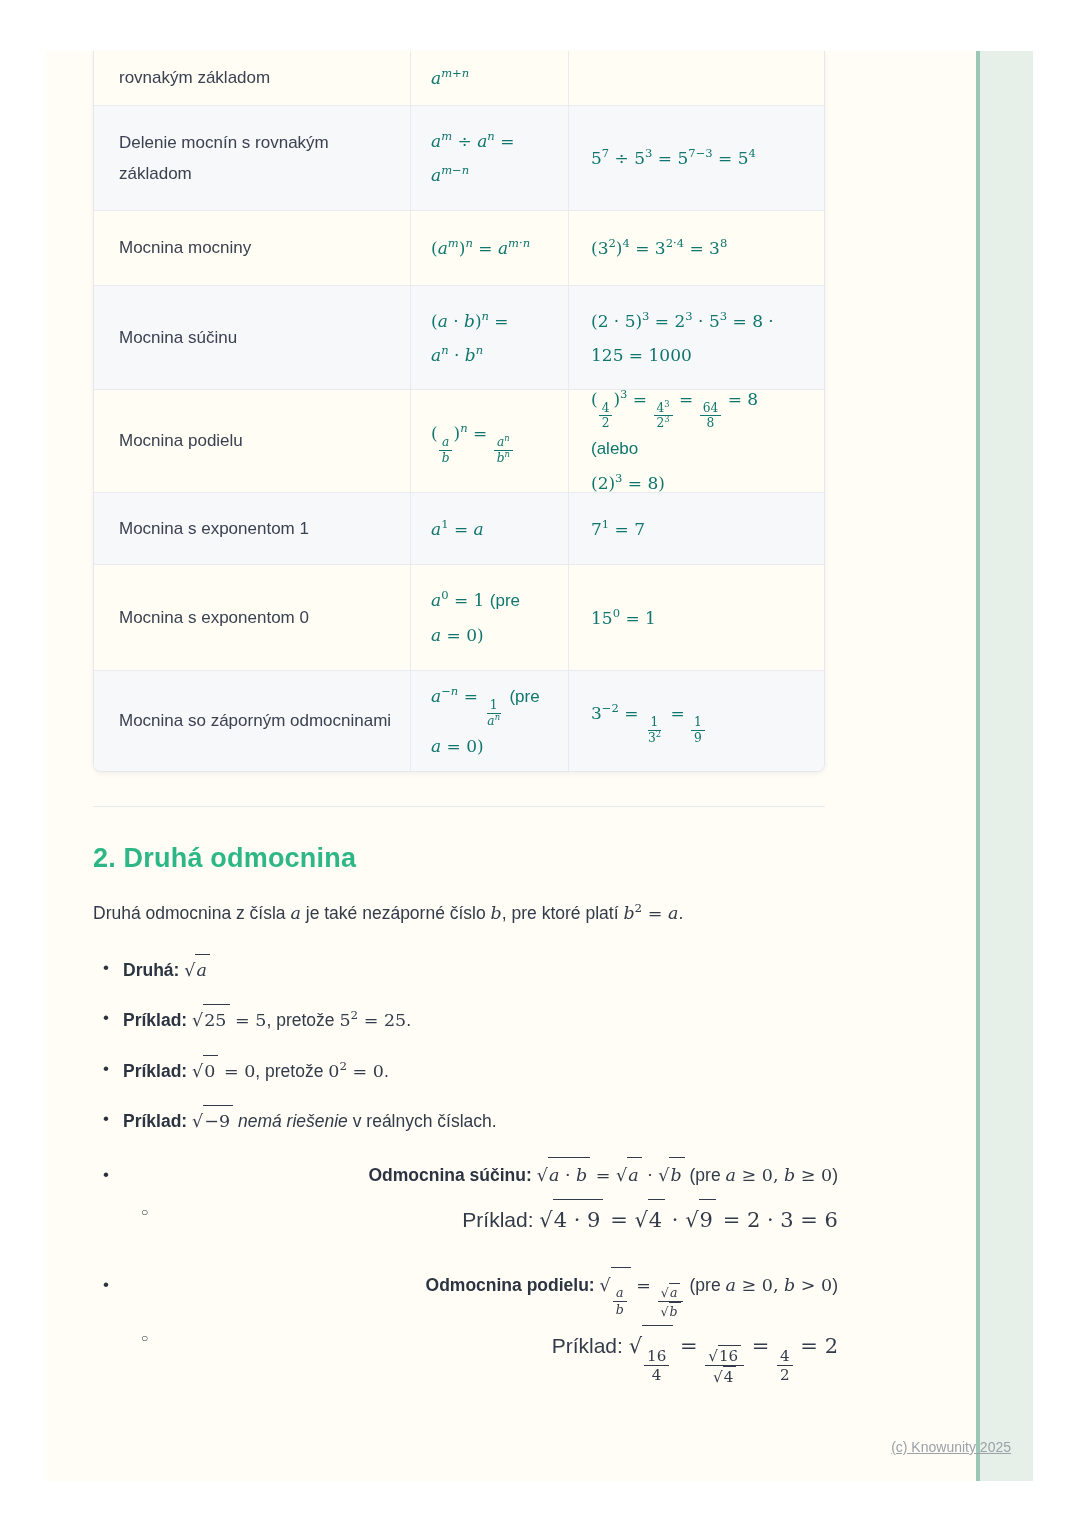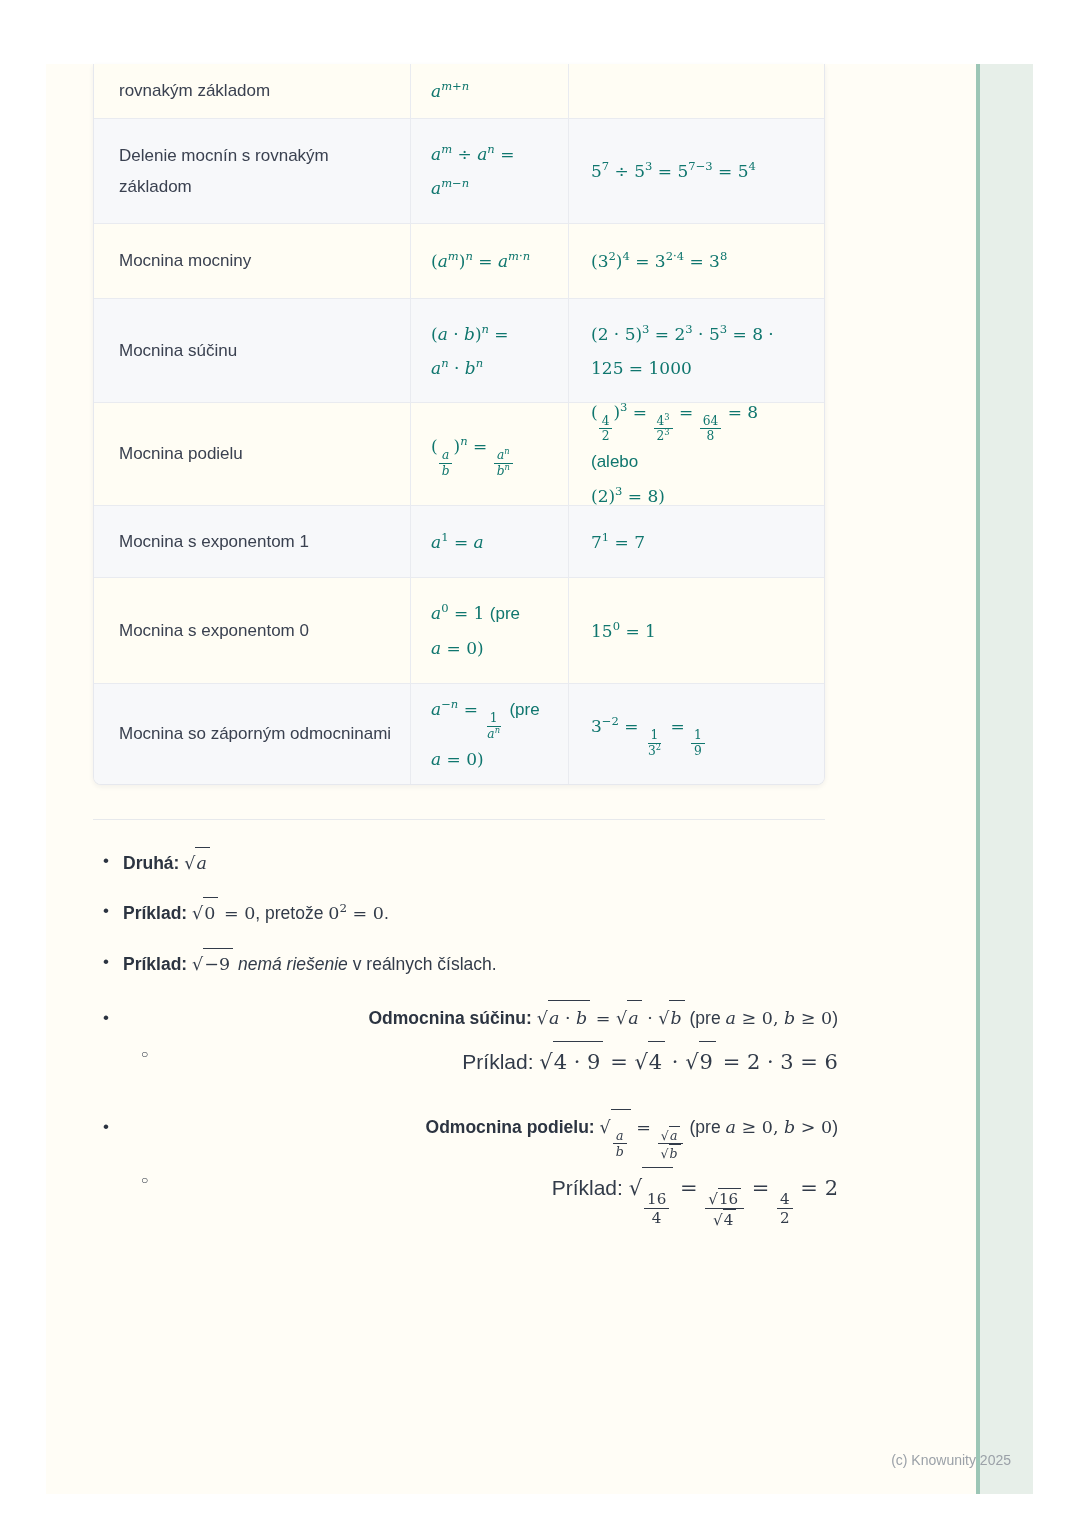--- a/index.html
+++ b/index.html
@@ -11,21 +11,21 @@
   html,body{width:1080px;height:1528px;}
   body{
     background:#ffffff;
     font-family:"Liberation Sans","DejaVu Sans",sans-serif;
     color:#323b49;
     overflow:hidden;
     position:relative;
   }
   .page{
     position:absolute;
-    left:46px;top:64px;
+    left:46px;top:51px;
     width:987px;height:1430px;
     background:#fffdf6;
   }
   .stripe-line{
     position:absolute;left:930px;top:0;width:4px;height:100%;
     background:var(--stripe_line);
   }
   .stripe-panel{
     position:absolute;left:934px;top:0;width:53px;height:100%;
     background:var(--stripe_panel);
@@ -124,21 +124,21 @@
   .sub-ex{
     position:relative;padding-left:37px;margin-top:6px;
     font-size:21px;line-height:1.9;
   }
   .sub-ex::before{
     content:"○";position:absolute;left:18px;top:2px;
     font-size:12px;color:#2b3340;
   }
   .footer{
     position:absolute;right:22px;top:1388px;
-    font-size:14px;color:#9ba1a8;z-index:3;
+    font-size:14px;color:#9ba1a8;z-index:3;text-decoration:underline;
   }
 </style>
 </head>
 <body>
 
 <div class="page">
   <div class="stripe-line"></div>
   <div class="stripe-panel"></div>
 
   <div class="content">
@@ -237,26 +237,32 @@
               </span> = <span class="frac">
                 <span class="num">1</span>
                 <span class="den">9</span>
               </span></span>
           </div>
       </div>
     </div>
 
     <hr class="divider">
 
-
+    <h2 class="sec">2. Druhá odmocnina</h2>
+
+    <p class="intro">Druhá odmocnina z čísla <span class="mi">a</span> je také nezáporné číslo <span class="mi">b</span>, pre ktoré platí <span class="ms"><span class="mi">b</span><sup>2</sup> = <span class="mi">a</span></span>.</p>
 
     <ul class="blist">
       <li>
         <span class="blabel">Druhá:</span>
         <span><span class="sqrt"><span class="rsym">√</span><span class="rad"><span class="mi">a</span></span></span></span>
+      </li>
+      <li>
+        <span class="blabel">Príklad:</span>
+        <span><span class="ms"><span class="sqrt"><span class="rsym">√</span><span class="rad">25</span></span> = 5</span>, pretože <span class="ms">5<sup>2</sup> = 25</span>.</span>
       </li>
       <li>
         <span class="blabel">Príklad:</span>
         <span><span class="ms"><span class="sqrt"><span class="rsym">√</span><span class="rad">0</span></span> = 0</span>, pretože <span class="ms">0<sup>2</sup> = 0</span>.</span>
       </li>
       <li>
         <span class="blabel">Príklad:</span>
         <span><span class="ms"><span class="sqrt"><span class="rsym">√</span><span class="rad">−9</span></span></span> <span class="ti">nemá riešenie</span> v reálnych číslach.</span>
       </li>
     </ul>

